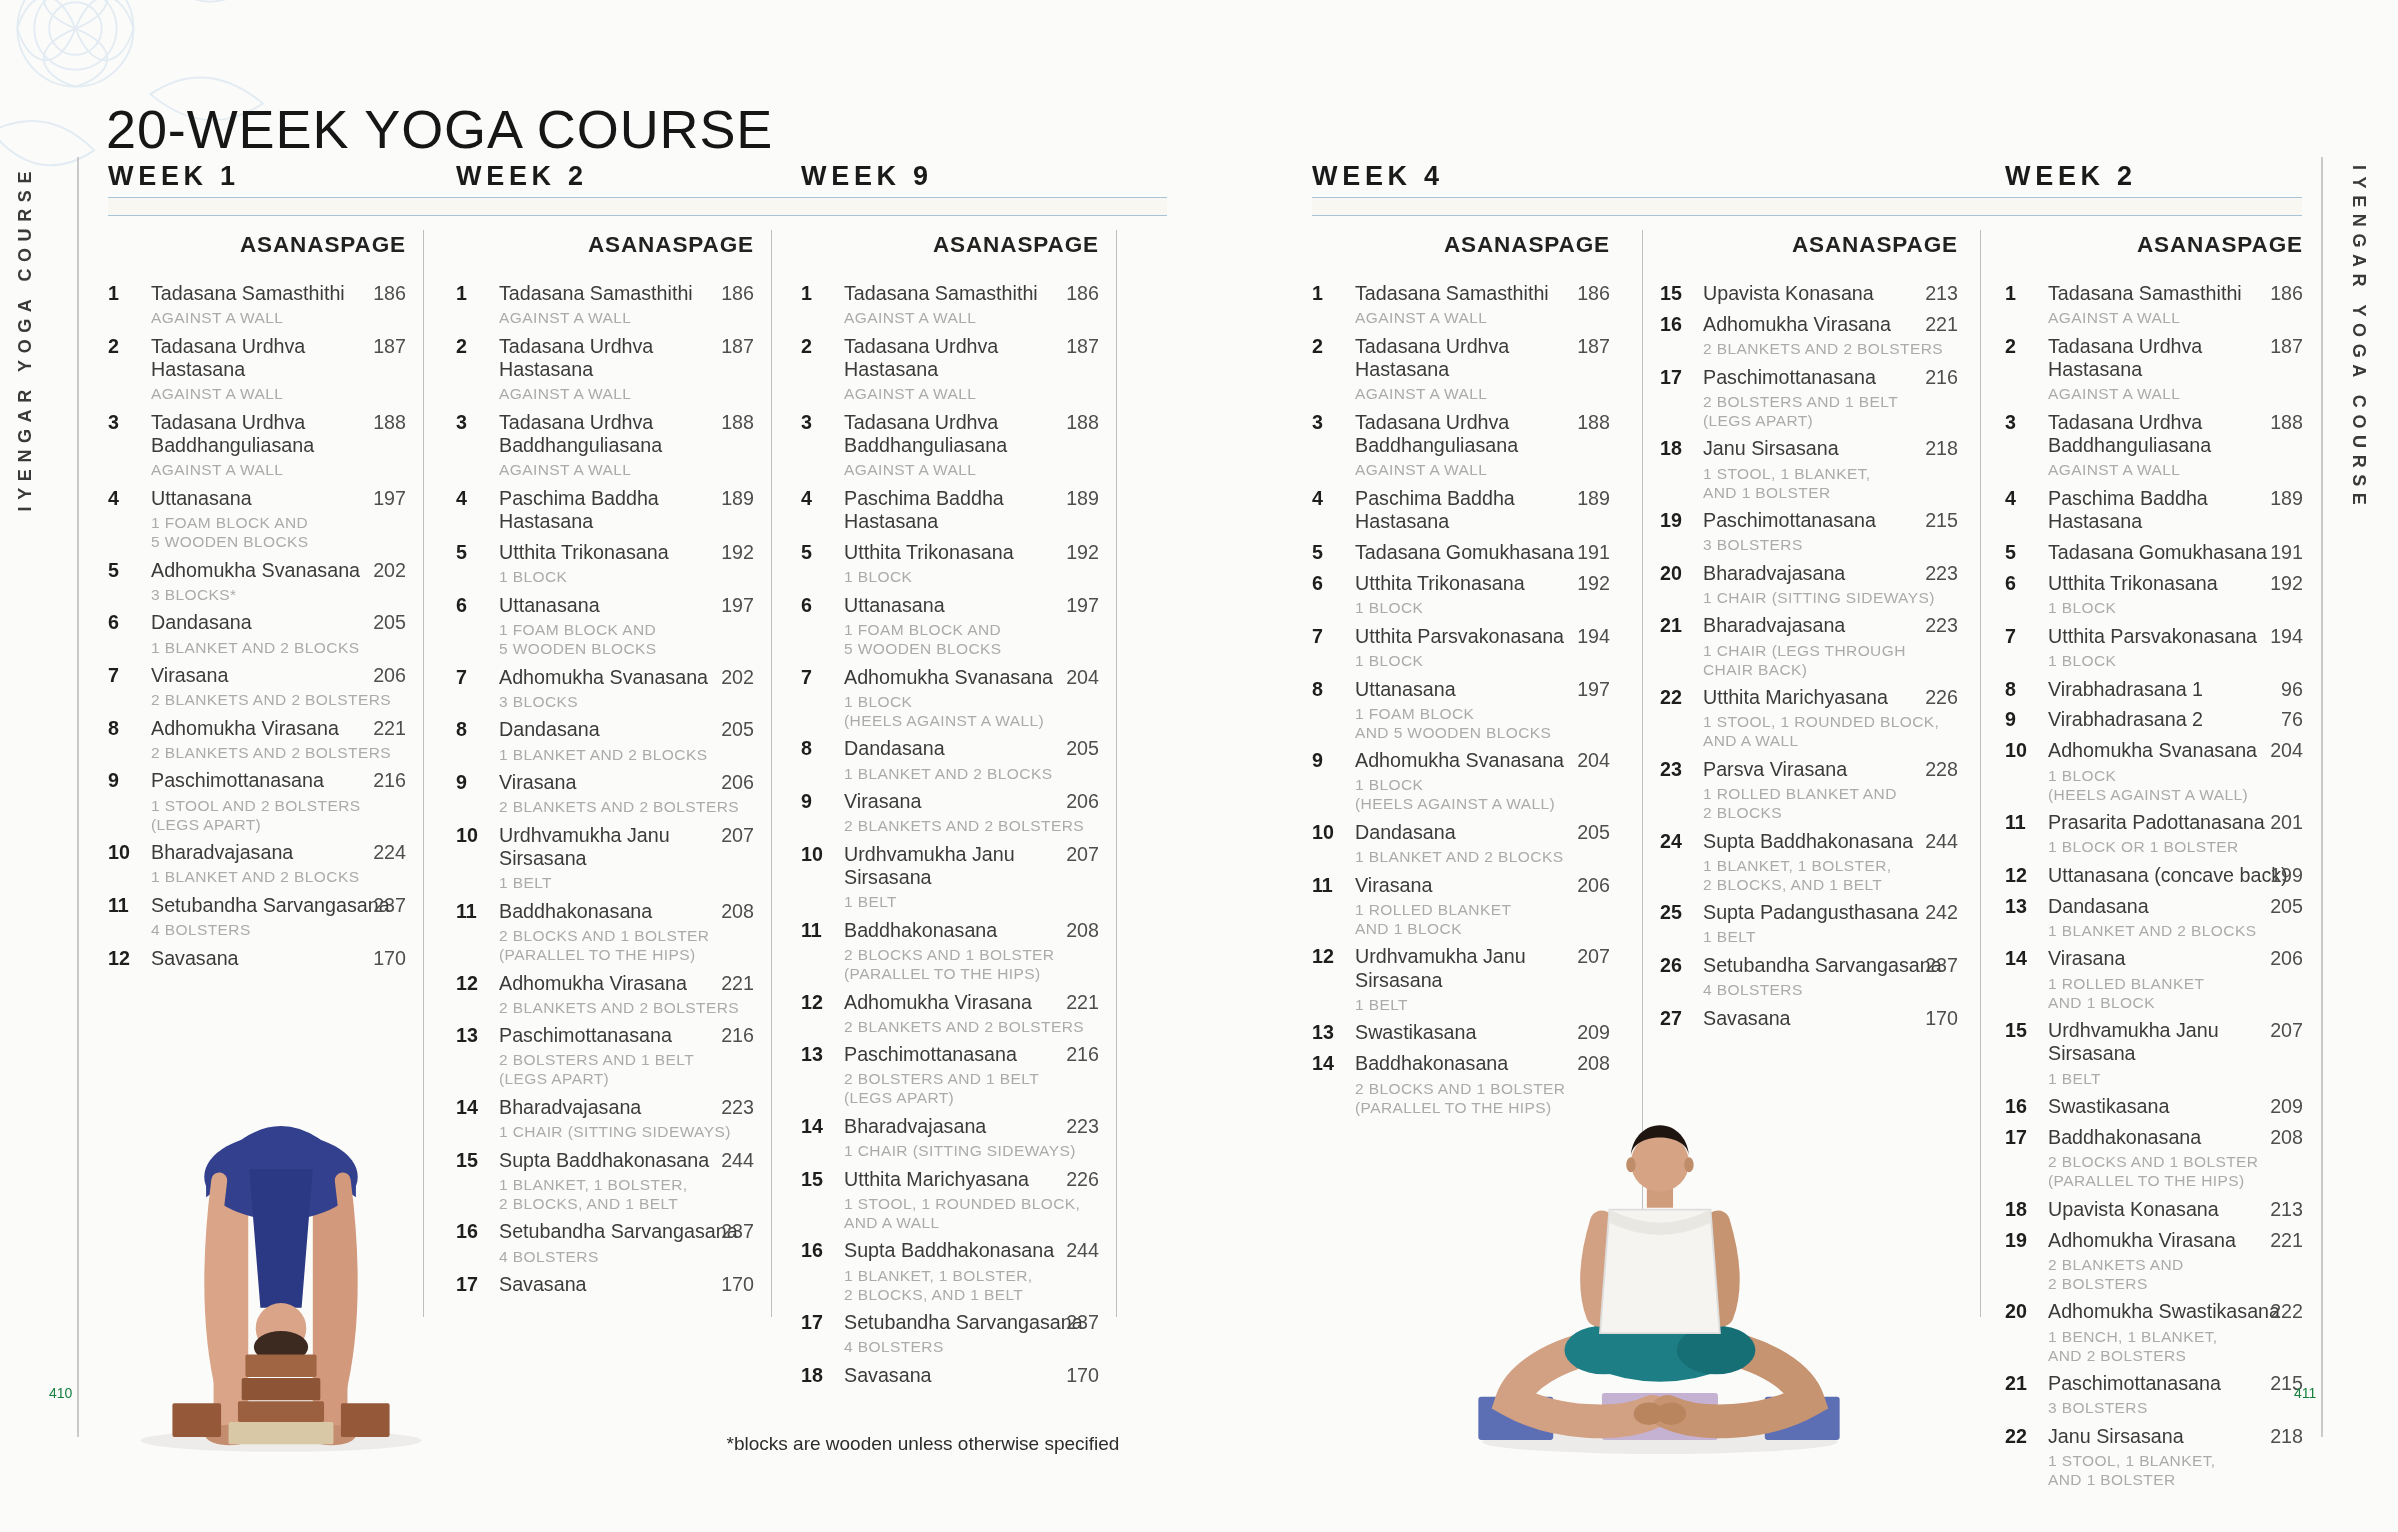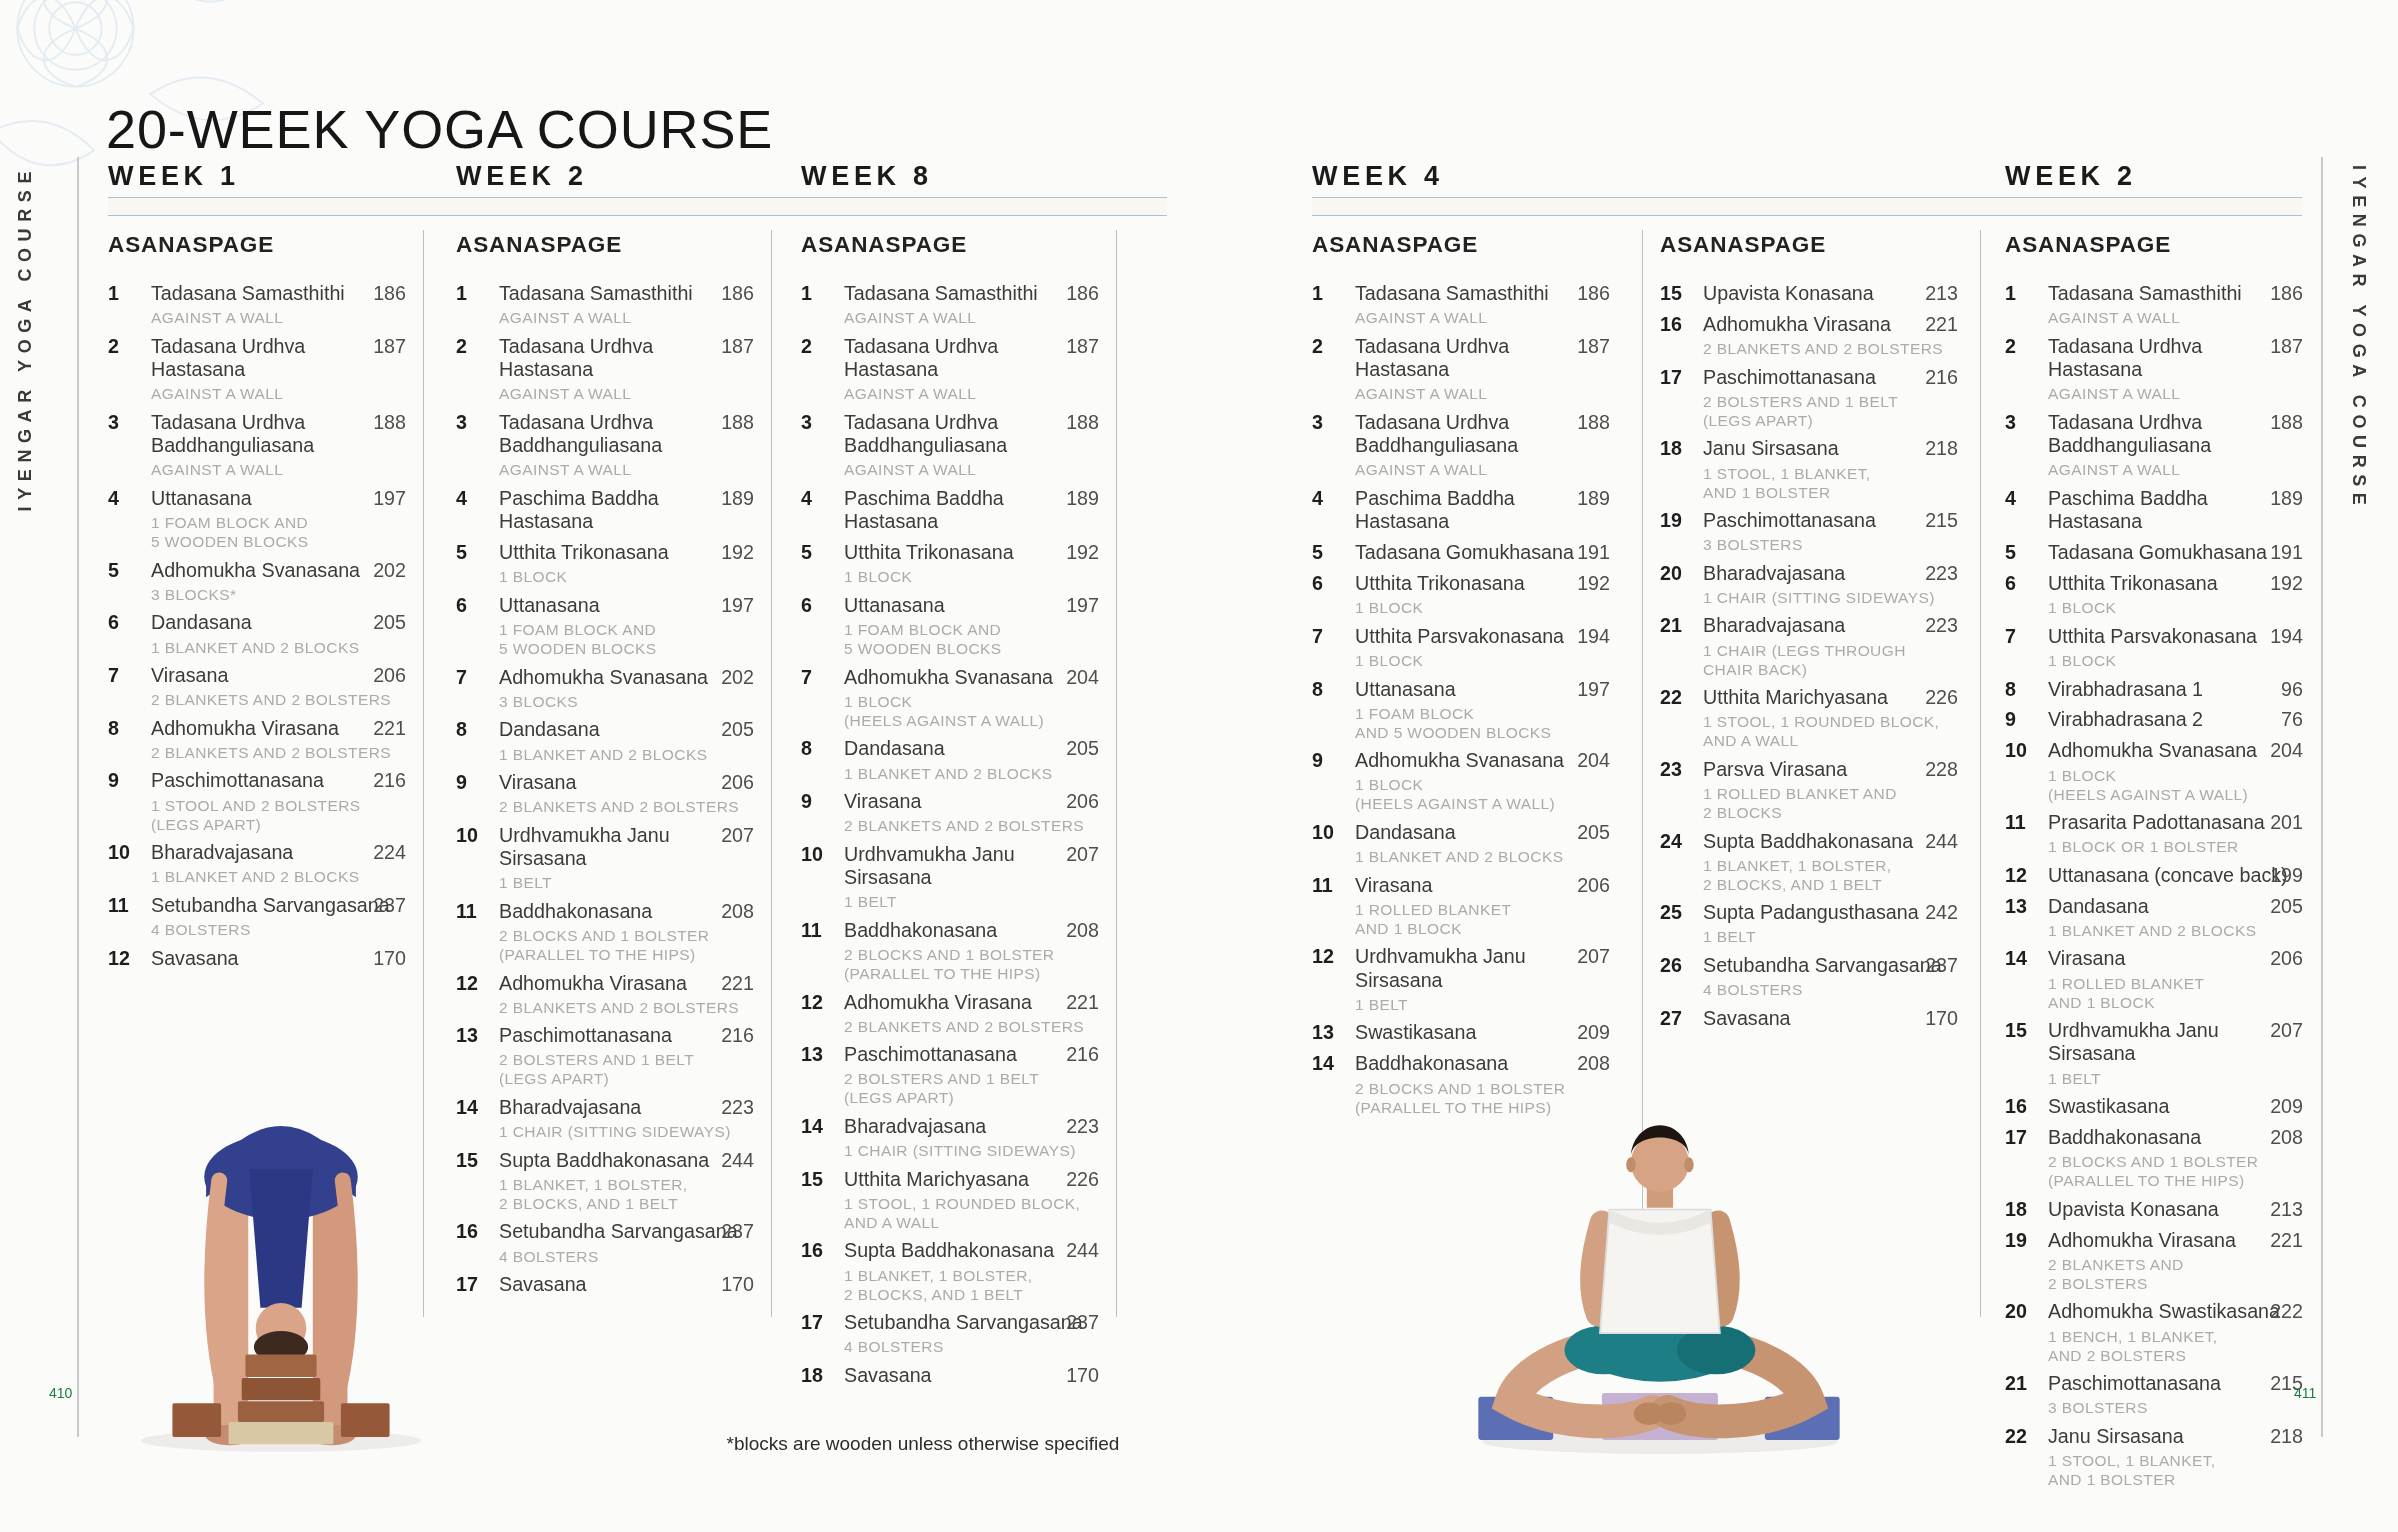--- a/index.html
+++ b/index.html
@@ -46,21 +46,21 @@
   .double-rule.left-page{left:108px;width:1059px;}
   .double-rule.right-page{left:1312px;width:990px;}
 
   .vdiv{position:absolute;top:230px;height:1087px;width:1.4px;background:#bfbfbf;}
   .vd1{left:423px}.vd2{left:771px}.vd3{left:1116px}.vd4{left:1642px}.vd5{left:1980px}
 
   .col{position:absolute;top:232px;width:298px;}
   .cp1{left:108px}.cp2{left:456px}.cp3{left:801px}.cp4{left:1312px}.cp5{left:1660px}.cp6{left:2005px}
 
   .colhead{
-    display:flex;justify-content:flex-start;
+    display:flex;justify-content:flex-end;
     font-size:22.5px;font-weight:bold;letter-spacing:0.9px;color:#222;
     margin-bottom:24px;
   }
   .item{display:flex;margin-bottom:7.5px;}
   .item .num{width:43px;flex:0 0 43px;font-size:19.7px;font-weight:bold;color:#1e1e1e;line-height:23.4px;}
   .item .body{flex:1;min-width:0;}
   .item .pg{flex:0 0 49px;text-align:right;font-size:19.7px;color:#4e4e4e;line-height:23.4px;}
   .nm{font-size:19.7px;line-height:23.4px;color:#3b3b3b;white-space:nowrap;}
   .nt{font-size:15.5px;line-height:19px;color:#ababab;letter-spacing:0.4px;white-space:nowrap;}
   .nm + .nt{margin-top:2.8px;}
@@ -99,21 +99,21 @@
 
   <div class="v-label left">IYENGAR YOGA COURSE</div>
   <div class="v-label right">IYENGAR YOGA COURSE</div>
   <div class="edge-rule left"></div>
   <div class="edge-rule right"></div>
 
   <h1 class="page-title">20-WEEK YOGA COURSE</h1>
 
   <div class="week-h wh1">WEEK 1</div>
   <div class="week-h wh2">WEEK 2</div>
-  <div class="week-h wh3">WEEK 8</div>
+  <div class="week-h wh3">WEEK 9</div>
   <div class="week-h wh4">WEEK 4</div>
   <div class="week-h wh5">WEEK 2</div>
 
   <div class="double-rule left-page"></div>
   <div class="double-rule right-page"></div>
 
   <div class="vdiv vd1"></div>
   <div class="vdiv vd2"></div>
   <div class="vdiv vd3"></div>
   <div class="vdiv vd4"></div>

